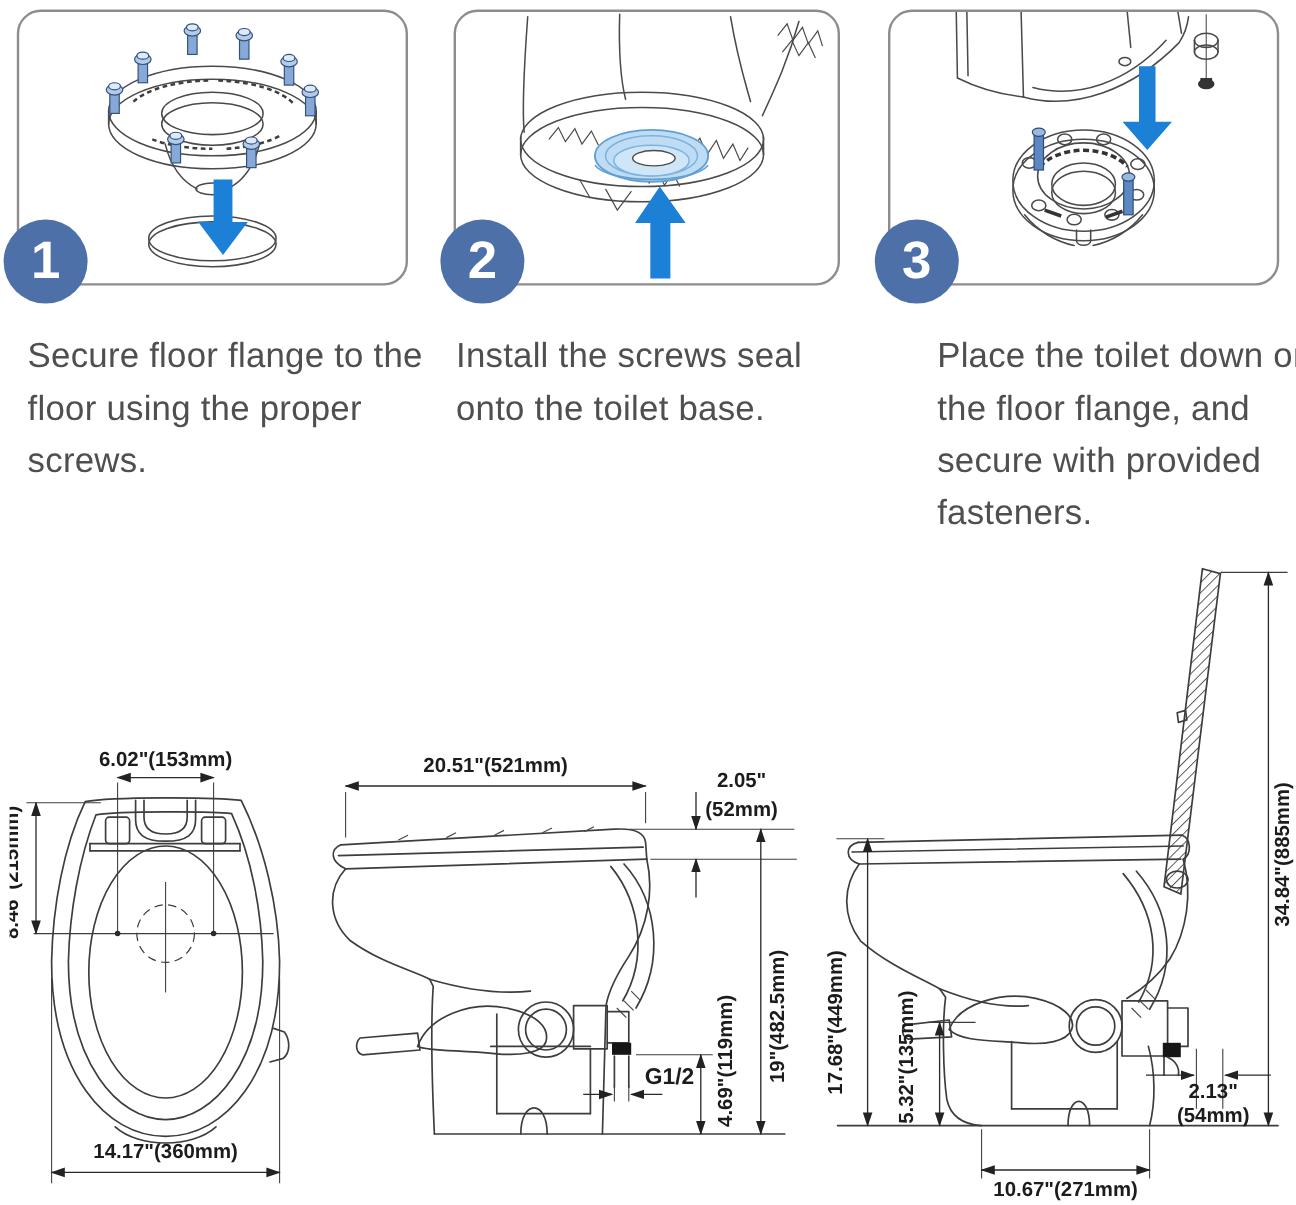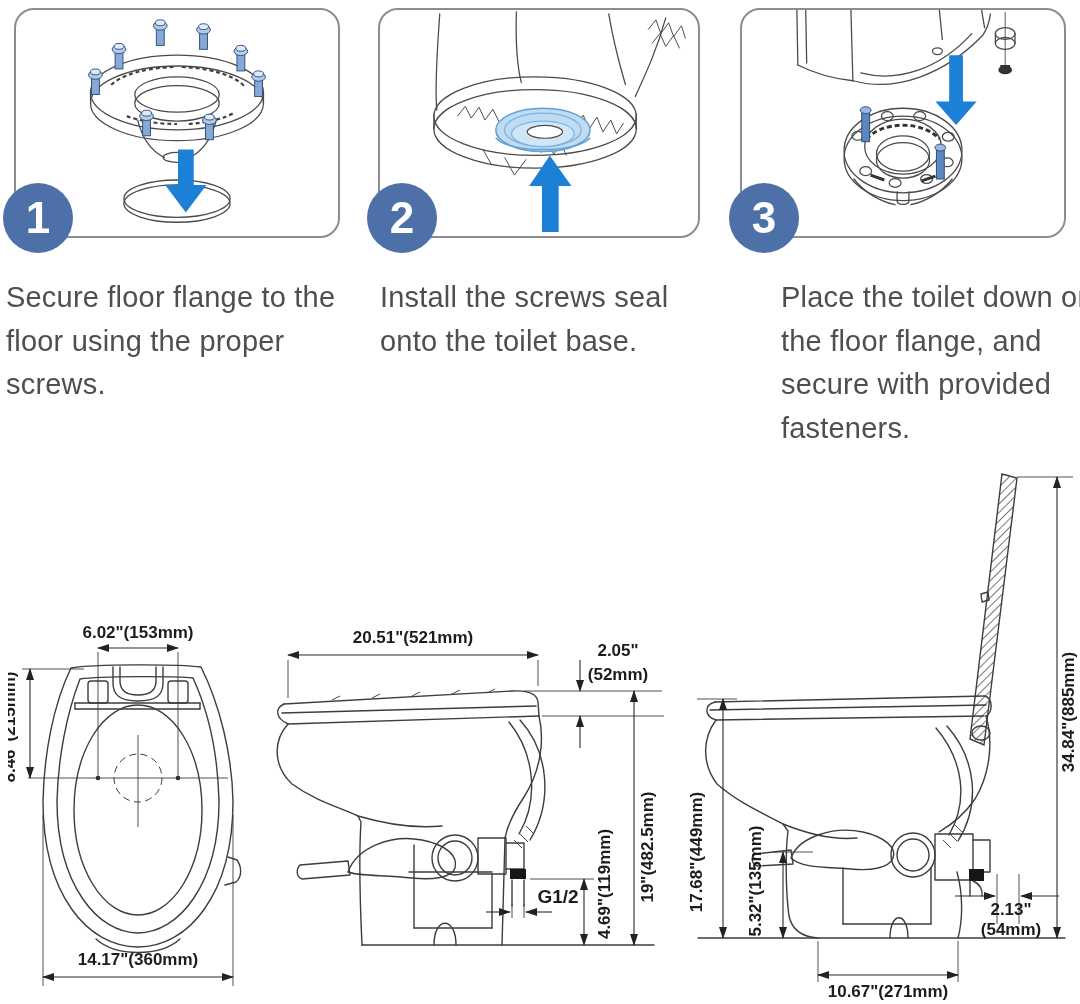--- a/index.html
+++ b/index.html
@@ -187,21 +187,21 @@
       <path class="lnf" d="M 213,172 C 202,186 186,195 171,198"></path>
       <rect x="121" y="102" width="8" height="32" fill="#5d87c2" stroke="#2c4c74"></rect>
       <ellipse cx="125" cy="102" rx="5.5" ry="3.5" fill="#9ab9de" stroke="#2c4c74"></ellipse>
       <rect x="197" y="140" width="8" height="32" fill="#5d87c2" stroke="#2c4c74"></rect>
       <ellipse cx="201" cy="140" rx="5.5" ry="3.5" fill="#9ab9de" stroke="#2c4c74"></ellipse>
     </g>
   </svg>
   <div class="badge">3</div>
 </div>
 
-<div class="caption" style="left:6px;width:334px;">Secure floor flange to the floor using the proper screws.</div>
+<div class="caption" style="left:23px;width:334px;">Secure floor flange to the floor using the proper screws.</div>
 <div class="caption" style="left:380px;width:330px;">Install the screws seal onto the toilet base.</div>
 <div class="caption" style="left:781px;width:340px;">Place the toilet down onto the floor flange, and secure with provided fasteners.</div>
 
 <svg class="drawing" style="left:8px;top:605px;" width="250" height="398" viewBox="0 0 250 398">
   <defs>
     <marker id="arrT" viewBox="0 0 12 10" markerWidth="12" markerHeight="10" refX="11" refY="5" orient="auto-start-reverse" markerUnits="userSpaceOnUse">
       <path d="M0,1 L12,5 L0,9 Z" fill="#222"></path>
     </marker>
   </defs>
 

